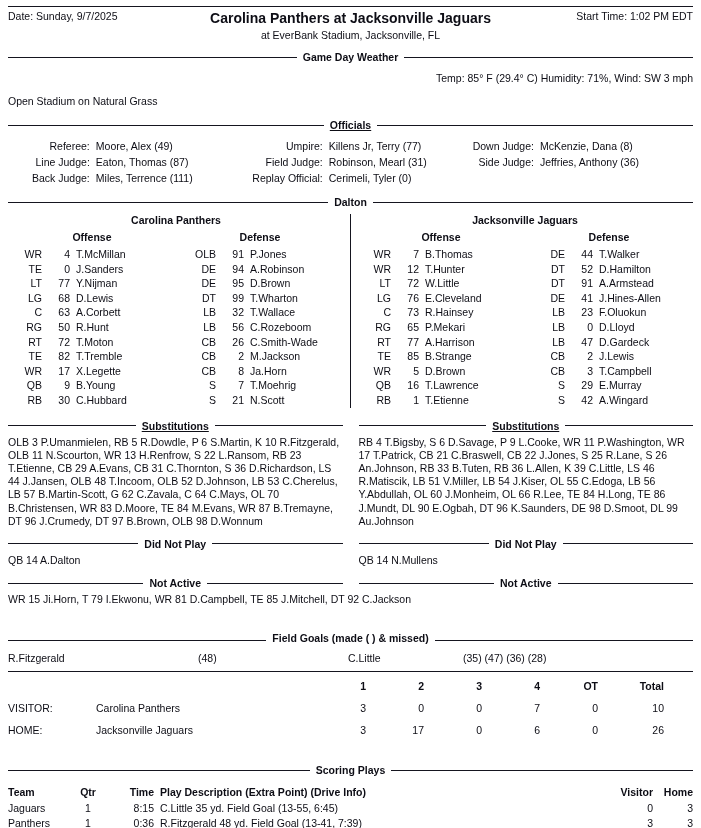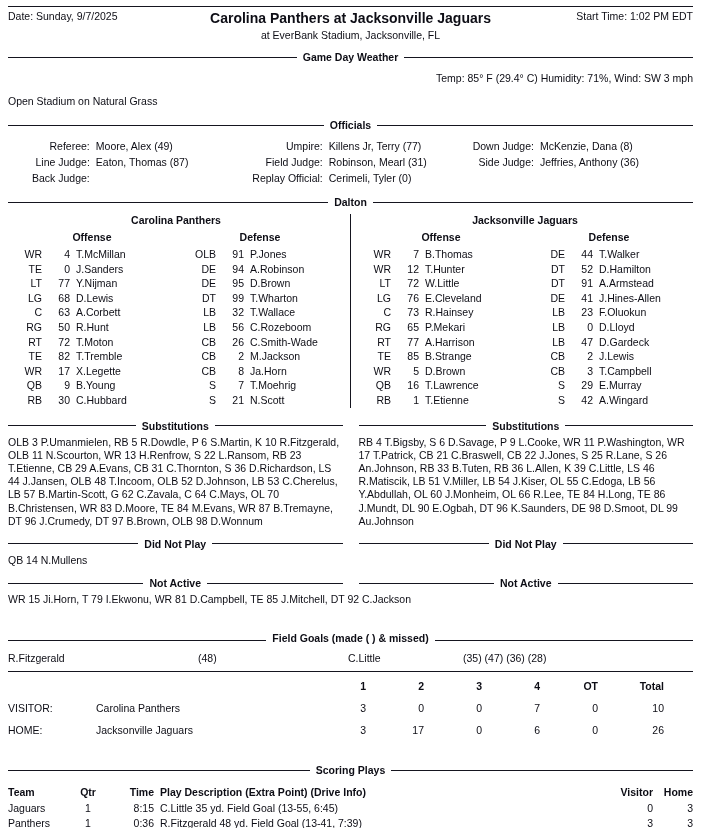--- a/index.html
+++ b/index.html
@@ -56,21 +56,21 @@
   .fg-row{display:grid;grid-template-columns:190px 150px 115px 1fr;margin-top:8px;line-height:13px;}
   
   .ls{display:grid;grid-template-columns:88px 212px repeat(5,58px) 66px;line-height:16px;margin-top:6px;}
   .ls .n{text-align:right;}
   
   .sp{display:grid;grid-template-columns:62px 36px 48px 1fr 46px 40px;line-height:15.4px;column-gap:0;}
   .sp .c{text-align:center;}
   .sp .r{text-align:right;}
   .sp .d{padding-left:6px;}
   .sp-head{font-weight:bold;margin-top:9px;}
-  .mt6{margin-top:6px;} .mt8{margin-top:26px;} .mt10{margin-top:10px;} .mt12{margin-top:12px;}
+  .mt6{margin-top:6px;} .mt8{margin-top:26px;} .mt10{margin-top:10px;} .mt12{margin-top:12px;text-decoration:underline;}
 </style>
 </head>
 <body>
 
 <hr class="hr">
 
 <div class="topbar">
   <div class="side">Date: Sunday, 9/7/2025</div>
   <div class="game-title">Carolina Panthers at Jacksonville Jaguars</div>
   <div class="side right">Start Time: 1:02 PM EDT</div>
@@ -90,20 +90,21 @@
   <span class="tx">Officials</span>
   <span class="ln"></span>
 </div>
 <div class="officials" id="officials-cols">
     <div class="off-col c1">
       <span class="lab">Referee:</span>
       <span class="val">Moore, Alex (49)</span>
       <span class="lab">Line Judge:</span>
       <span class="val">Eaton, Thomas (87)</span>
       <span class="lab">Back Judge:</span>
+      <span class="val">Miles, Terrence (111)</span>
     </div>
     <div class="off-col">
       <span class="lab">Umpire:</span>
       <span class="val">Killens Jr, Terry (77)</span>
       <span class="lab">Field Judge:</span>
       <span class="val">Robinson, Mearl (31)</span>
       <span class="lab">Replay Official:</span>
       <span class="val">Cerimeli, Tyler (0)</span>
     </div>
     <div class="off-col">
@@ -392,20 +393,21 @@
       <span class="tx">Did Not Play</span>
       <span class="ln"></span>
     </div>
   <div class="rule">
       <span class="ln"></span>
       <span class="tx">Did Not Play</span>
       <span class="ln"></span>
     </div>
 </div>
 <div class="two-col">
+  <div>QB 14 A.Dalton</div>
   <div>QB 14 N.Mullens</div>
 </div>
 
 <div class="half-rules mt10">
   <div class="rule">
       <span class="ln"></span>
       <span class="tx">Not Active</span>
       <span class="ln"></span>
     </div>
   <div class="rule">

